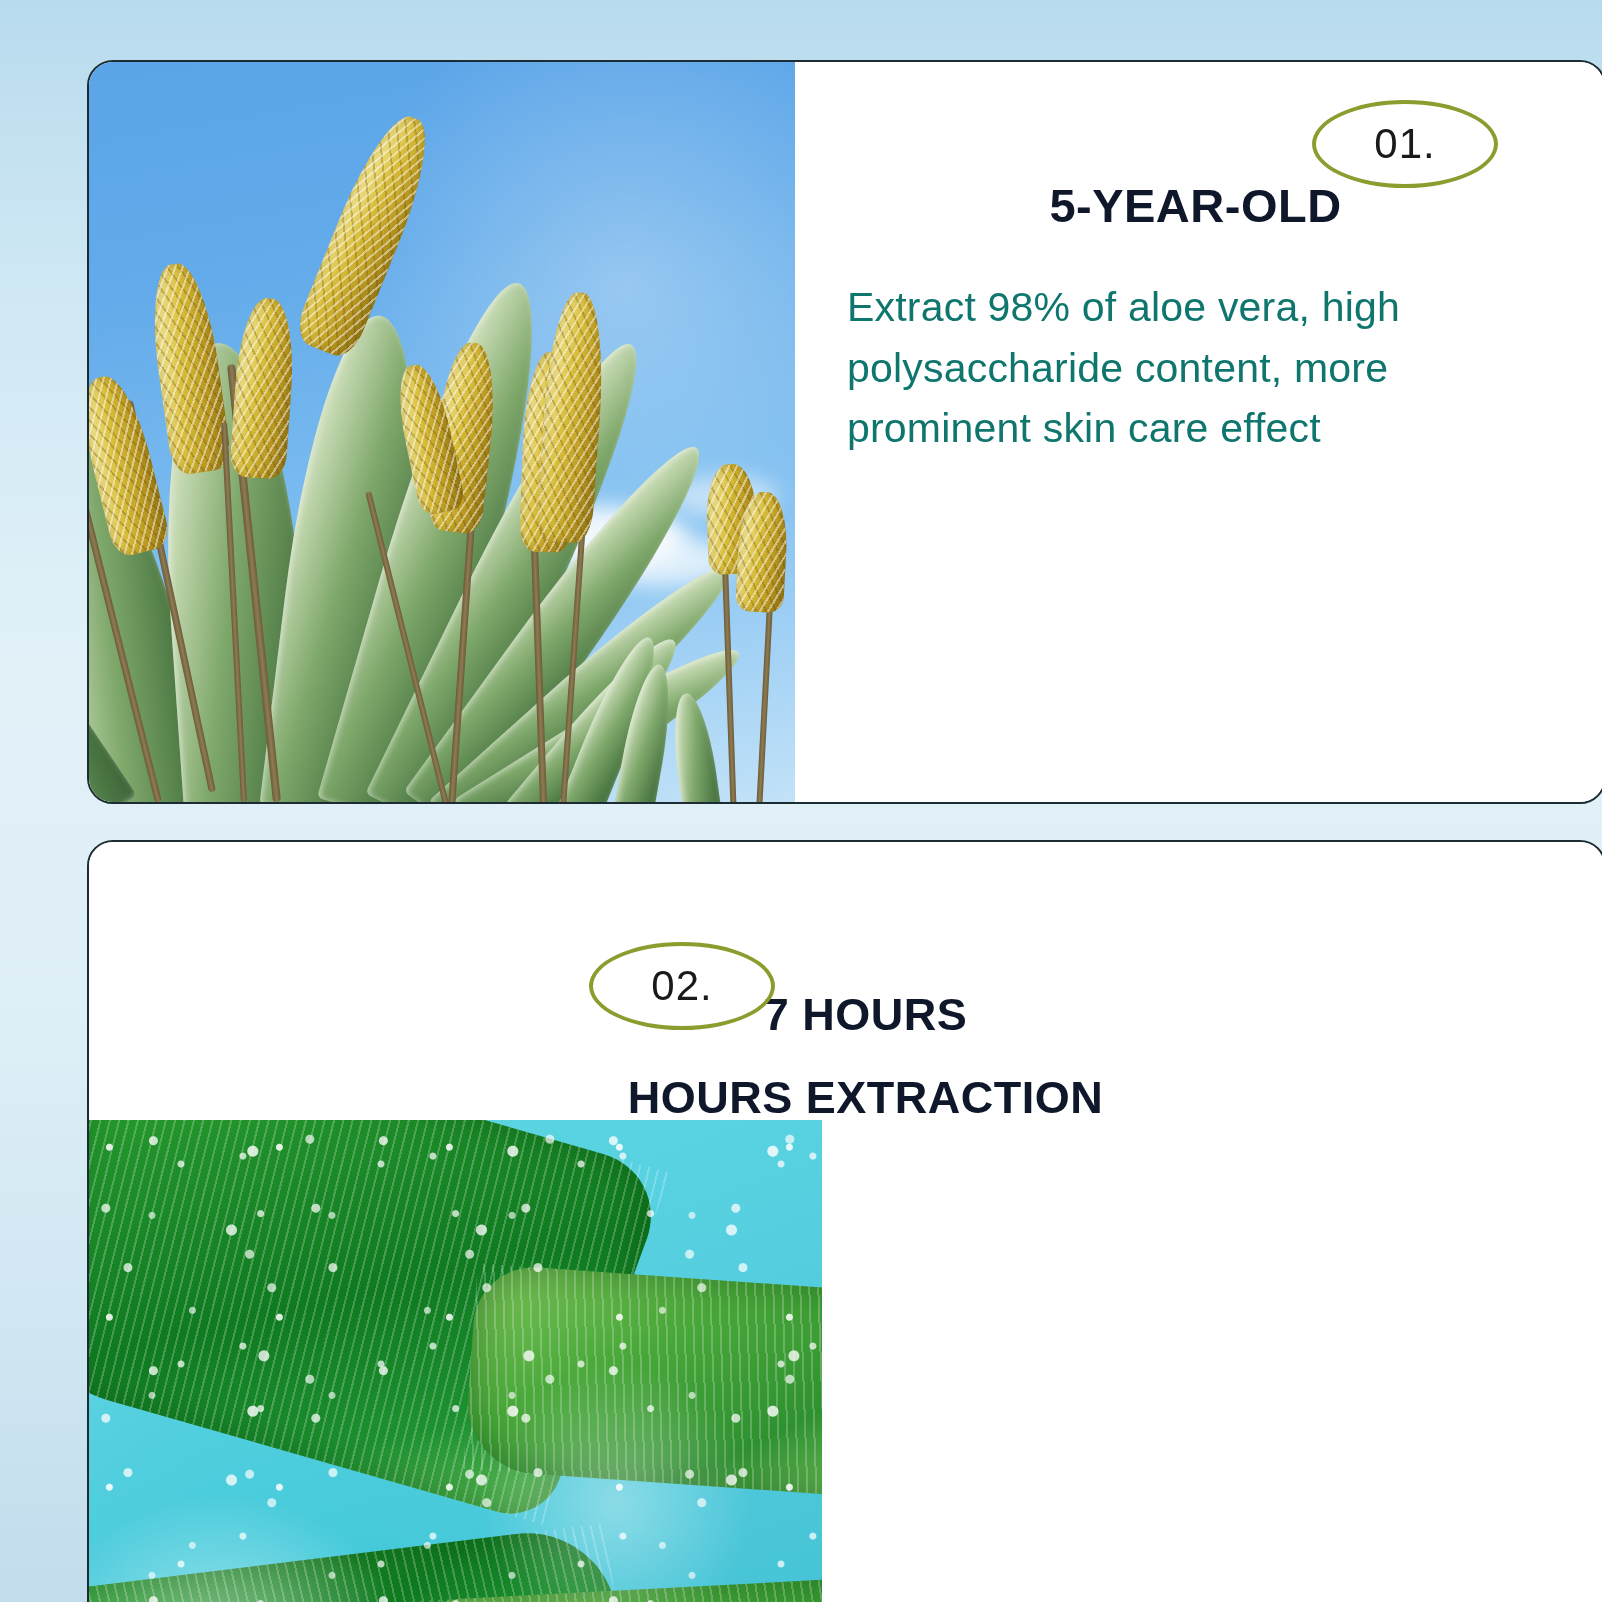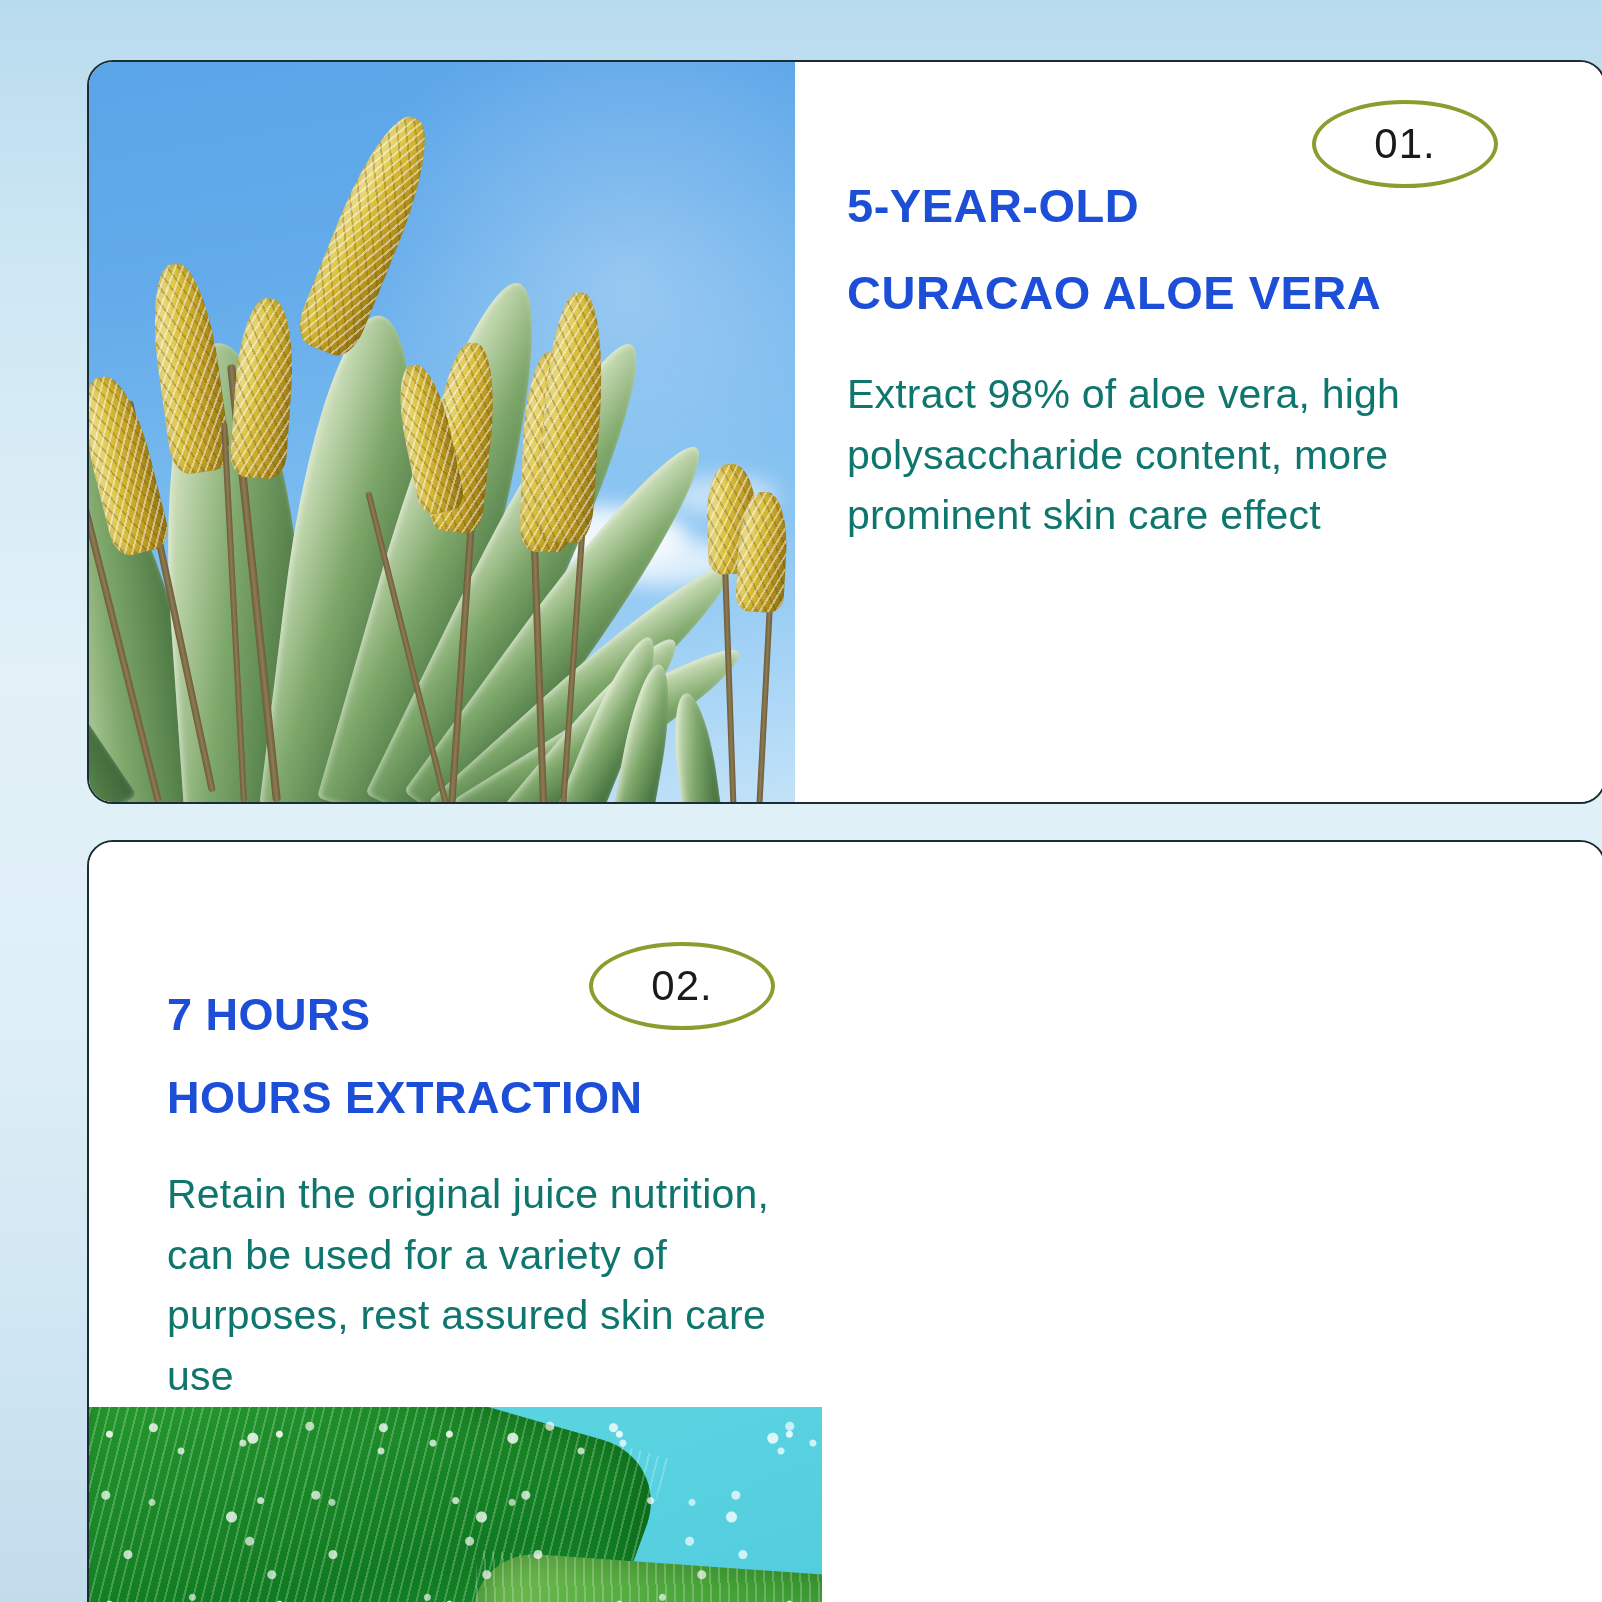--- a/index.html
+++ b/index.html
@@ -91,24 +91,25 @@
     font-family: "Liberation Sans", sans-serif;
     font-weight: 400;
     box-sizing: border-box;
   }
   #badge-01 { right: 106px; top: 38px; }
   #badge-02 { left: 500px; top: 100px; }
 
   .headline {
     font-size: 47px;
     font-weight: bold;
-    color: #1d4ed8;
+    color: #0f172a;
     letter-spacing: 0.5px;
     line-height: 1.0;
     margin: 0;
+    text-align: center;
   }
   .headline .l2 { display: block; margin-top: 40px; }
 
   #panel-2 .headline { font-size: 45px; }
   #panel-2 .headline .l2 { margin-top: 38px; }
 
   .body-copy {
     margin: 0;
     font-size: 41px;
     line-height: 1.48;
@@ -307,38 +308,36 @@
 
       <div class="stalk" style="left:666px; top:520px; width:6px;  height:250px; transform: rotate(3deg);"></div>
       <div class="spike" style="left:646px; top:430px; width:48px;  height:120px; transform: rotate(3deg);"></div>
     </div>
 
     <div class="text-panel" id="panel-1">
       <div class="badge" id="badge-01">01.</div>
 
       <h2 class="headline">
         <span>5-YEAR-OLD</span>
-        <span class="l2">CURACAO ALOE VERA</span>
       </h2>
 
       <p class="body-copy">Extract 98% of aloe vera, high polysaccharide content, more prominent skin care effect</p>
     </div>
   </div>
 
   <div class="card" id="card-2">
 
     <div class="text-panel" id="panel-2">
       <div class="badge" id="badge-02">02.</div>
 
       <h2 class="headline">
         <span>7 HOURS</span>
         <span class="l2">HOURS EXTRACTION</span>
       </h2>
 
-      <p class="body-copy">Retain the original juice nutrition, can be used for a variety of purposes, rest assured skin care use</p>
     </div>
 
     <div class="photo" id="photo-aloe-gel">
       <div class="gelbg"></div>
       <div class="gelleaf gl-a"></div>
       <div class="gelleaf light gl-b"></div>
       <div class="gelleaf gl-c"></div>
       <div class="gelleaf light gl-e"></div>
       <div class="gelleaf gl-d"></div>
       <div class="droplets"></div>

